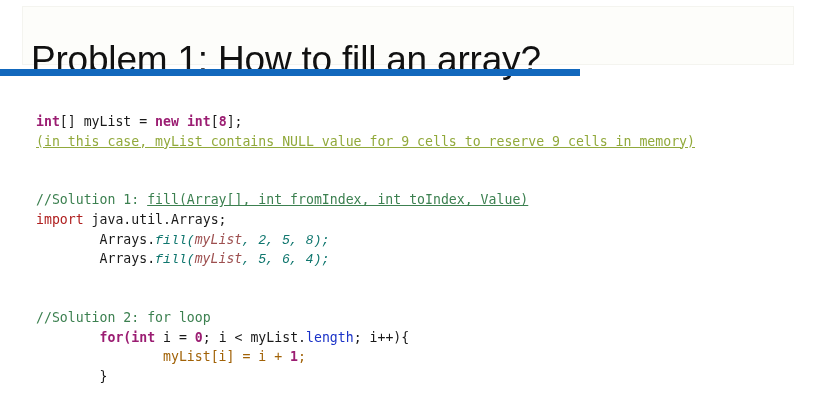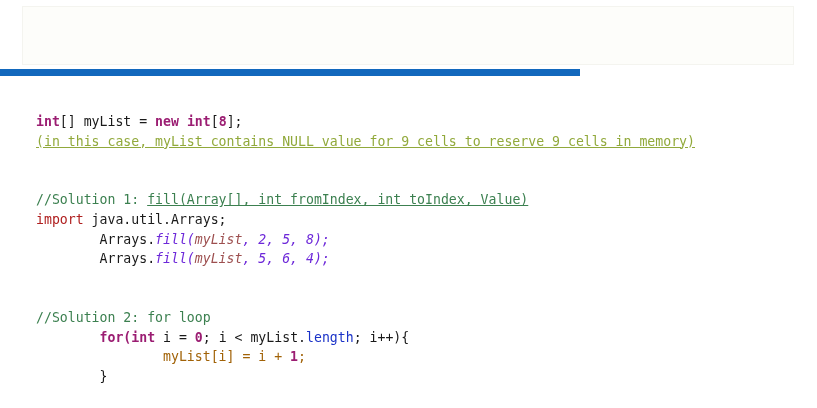--- a/index.html
+++ b/index.html
@@ -78,30 +78,31 @@
   }
 
   
   .kw        { color: #9b1d72; font-weight: bold; }      
   .num       { color: #9b1d72; font-weight: bold; }      
   .imp       { color: #b02020; font-weight: normal; }      
   .plain     { color: #1a1a1a; }
   .cmt       { color: #3c8050; }                          
   .cmt-u     { color: #3c8050; text-decoration: underline; text-align: right; }
   .note      { color: #91a93b; text-decoration: underline; }  
-  .ital      { font-style: italic; color: #6d28d9; }
+  .ital      { font-style: italic; color: #0f766e; font-family: Liberation Mono, monospace; }
   .ital-var  { font-style: italic; color: #9d4f4f; text-align: center; }
   .var       { color: #a16207; }
   .field     { color: #1a32c8; font-weight: normal; }       
 </style>
 </head>
 <body>
 
 <div id="slide-root">
 
   <div id="slide-header">
     <div id="title-box" style="background: rgb(253, 253, 250);"></div>
+    <h1 id="page-title">Problem 1: How to fill an array?</h1>
     <div id="title-rule" style="background: rgb(18, 104, 189);"></div>
   </div>
 
   <div id="code-block"><div class="code-line"><span class="kw" style="color: rgb(155, 29, 114);">int</span><span class="plain">[] myList = </span><span class="kw" style="color: rgb(155, 29, 114);">new</span><span class="plain"> </span><span class="kw" style="color: rgb(155, 29, 114);">int</span><span class="plain">[</span><span class="num" style="color: rgb(155, 29, 114);">8</span><span class="plain">];</span></div><div class="code-line"><span class="note" style="color: rgb(145, 169, 59);">(in this case, myList contains NULL value for 9 cells to reserve 9 cells in memory)</span></div><div class="code-line blank">&nbsp;</div><div class="code-line blank">&nbsp;</div><div class="code-line"><span class="cmt" style="color: rgb(60, 128, 80);">//Solution 1: </span><span class="cmt-u" style="color: rgb(60, 128, 80);">fill(Array[], int fromIndex, int toIndex, Value)</span></div><div class="code-line"><span class="imp" style="color: rgb(176, 32, 32);">import</span><span class="plain"> java.util.Arrays;</span></div><div class="code-line"><span class="plain">        Arrays.</span><span class="ital">fill(</span><span class="ital-var" style="color: rgb(157, 79, 79);">myList</span><span class="ital">, 2, 5, 8);</span></div><div class="code-line"><span class="plain">        Arrays.</span><span class="ital">fill(</span><span class="ital-var" style="color: rgb(157, 79, 79);">myList</span><span class="ital">, 5, 6, 4);</span></div><div class="code-line blank">&nbsp;</div><div class="code-line blank">&nbsp;</div><div class="code-line"><span class="cmt" style="color: rgb(60, 128, 80);">//Solution 2: for loop</span></div><div class="code-line"><span class="plain">        </span><span class="kw" style="color: rgb(155, 29, 114);">for</span><span class="kw" style="color: rgb(155, 29, 114);">(</span><span class="kw" style="color: rgb(155, 29, 114);">int</span><span class="plain"> i = </span><span class="num" style="color: rgb(155, 29, 114);">0</span><span class="plain">; i &lt; myList.</span><span class="field" style="color: rgb(26, 50, 200);">length</span><span class="plain">; i++){</span></div><div class="code-line"><span class="var">                myList[i] = i + </span><span class="num" style="color: rgb(155, 29, 114);">1</span><span class="var">;</span></div><div class="code-line"><span class="plain">        }</span></div></div>
 
 </div>
 
 </body></html>

